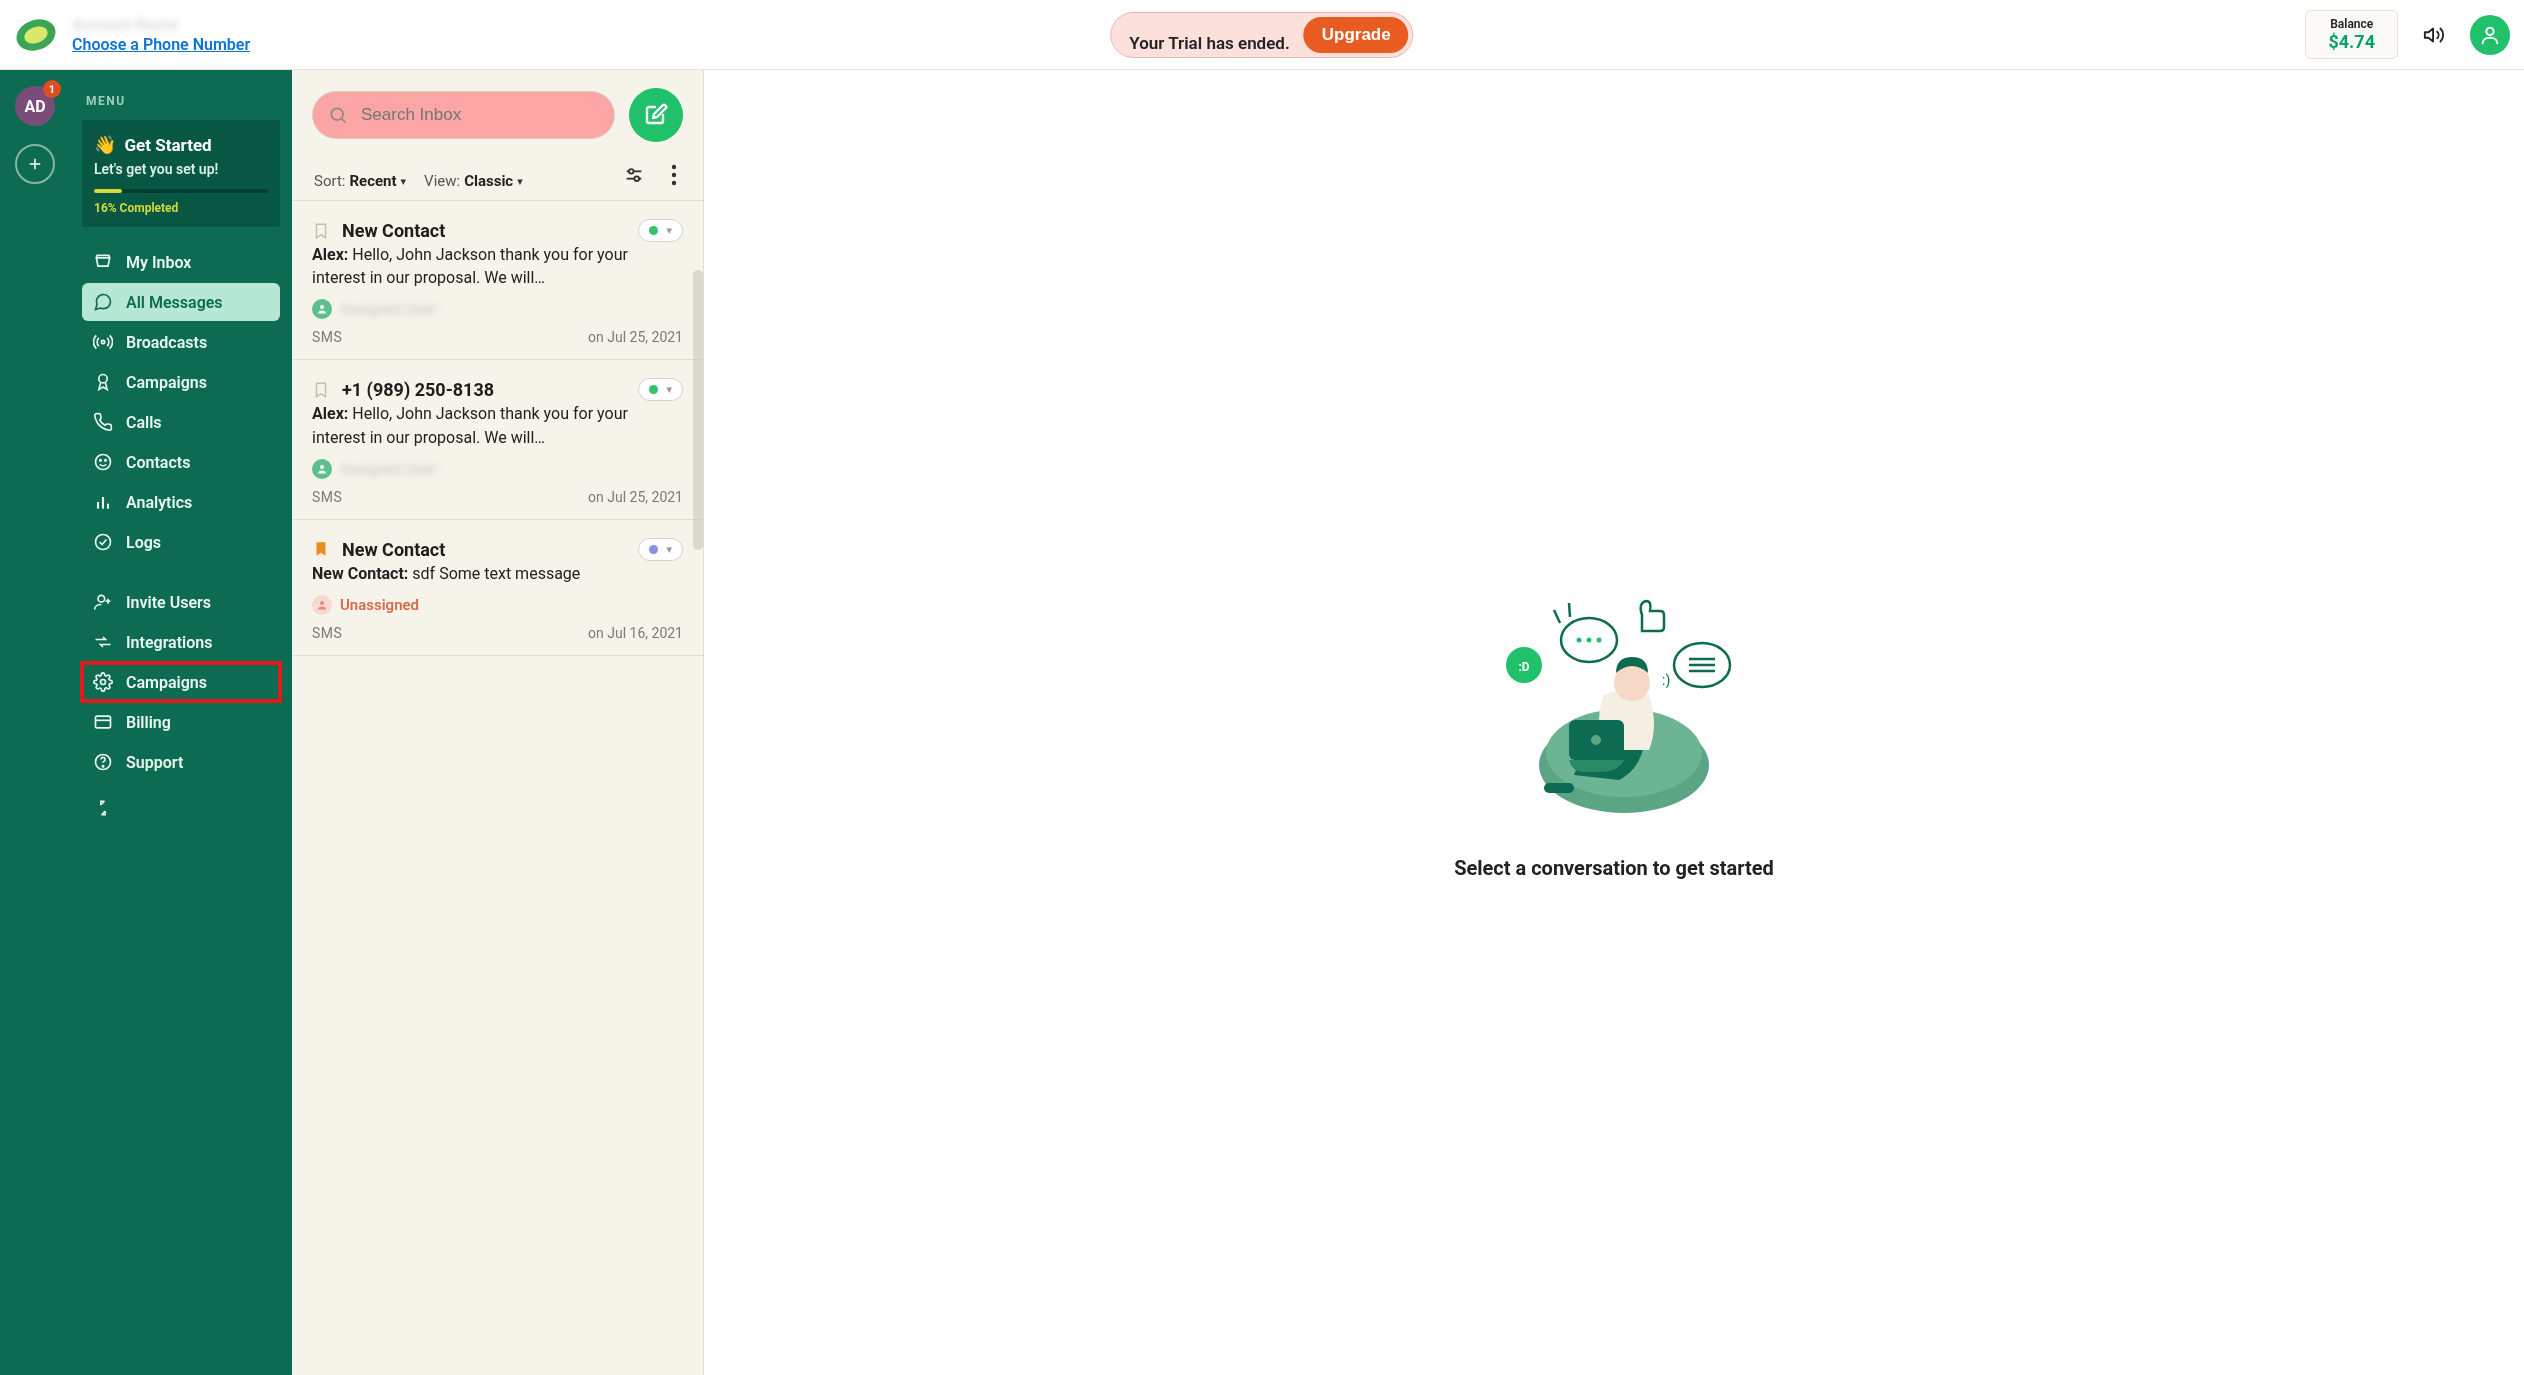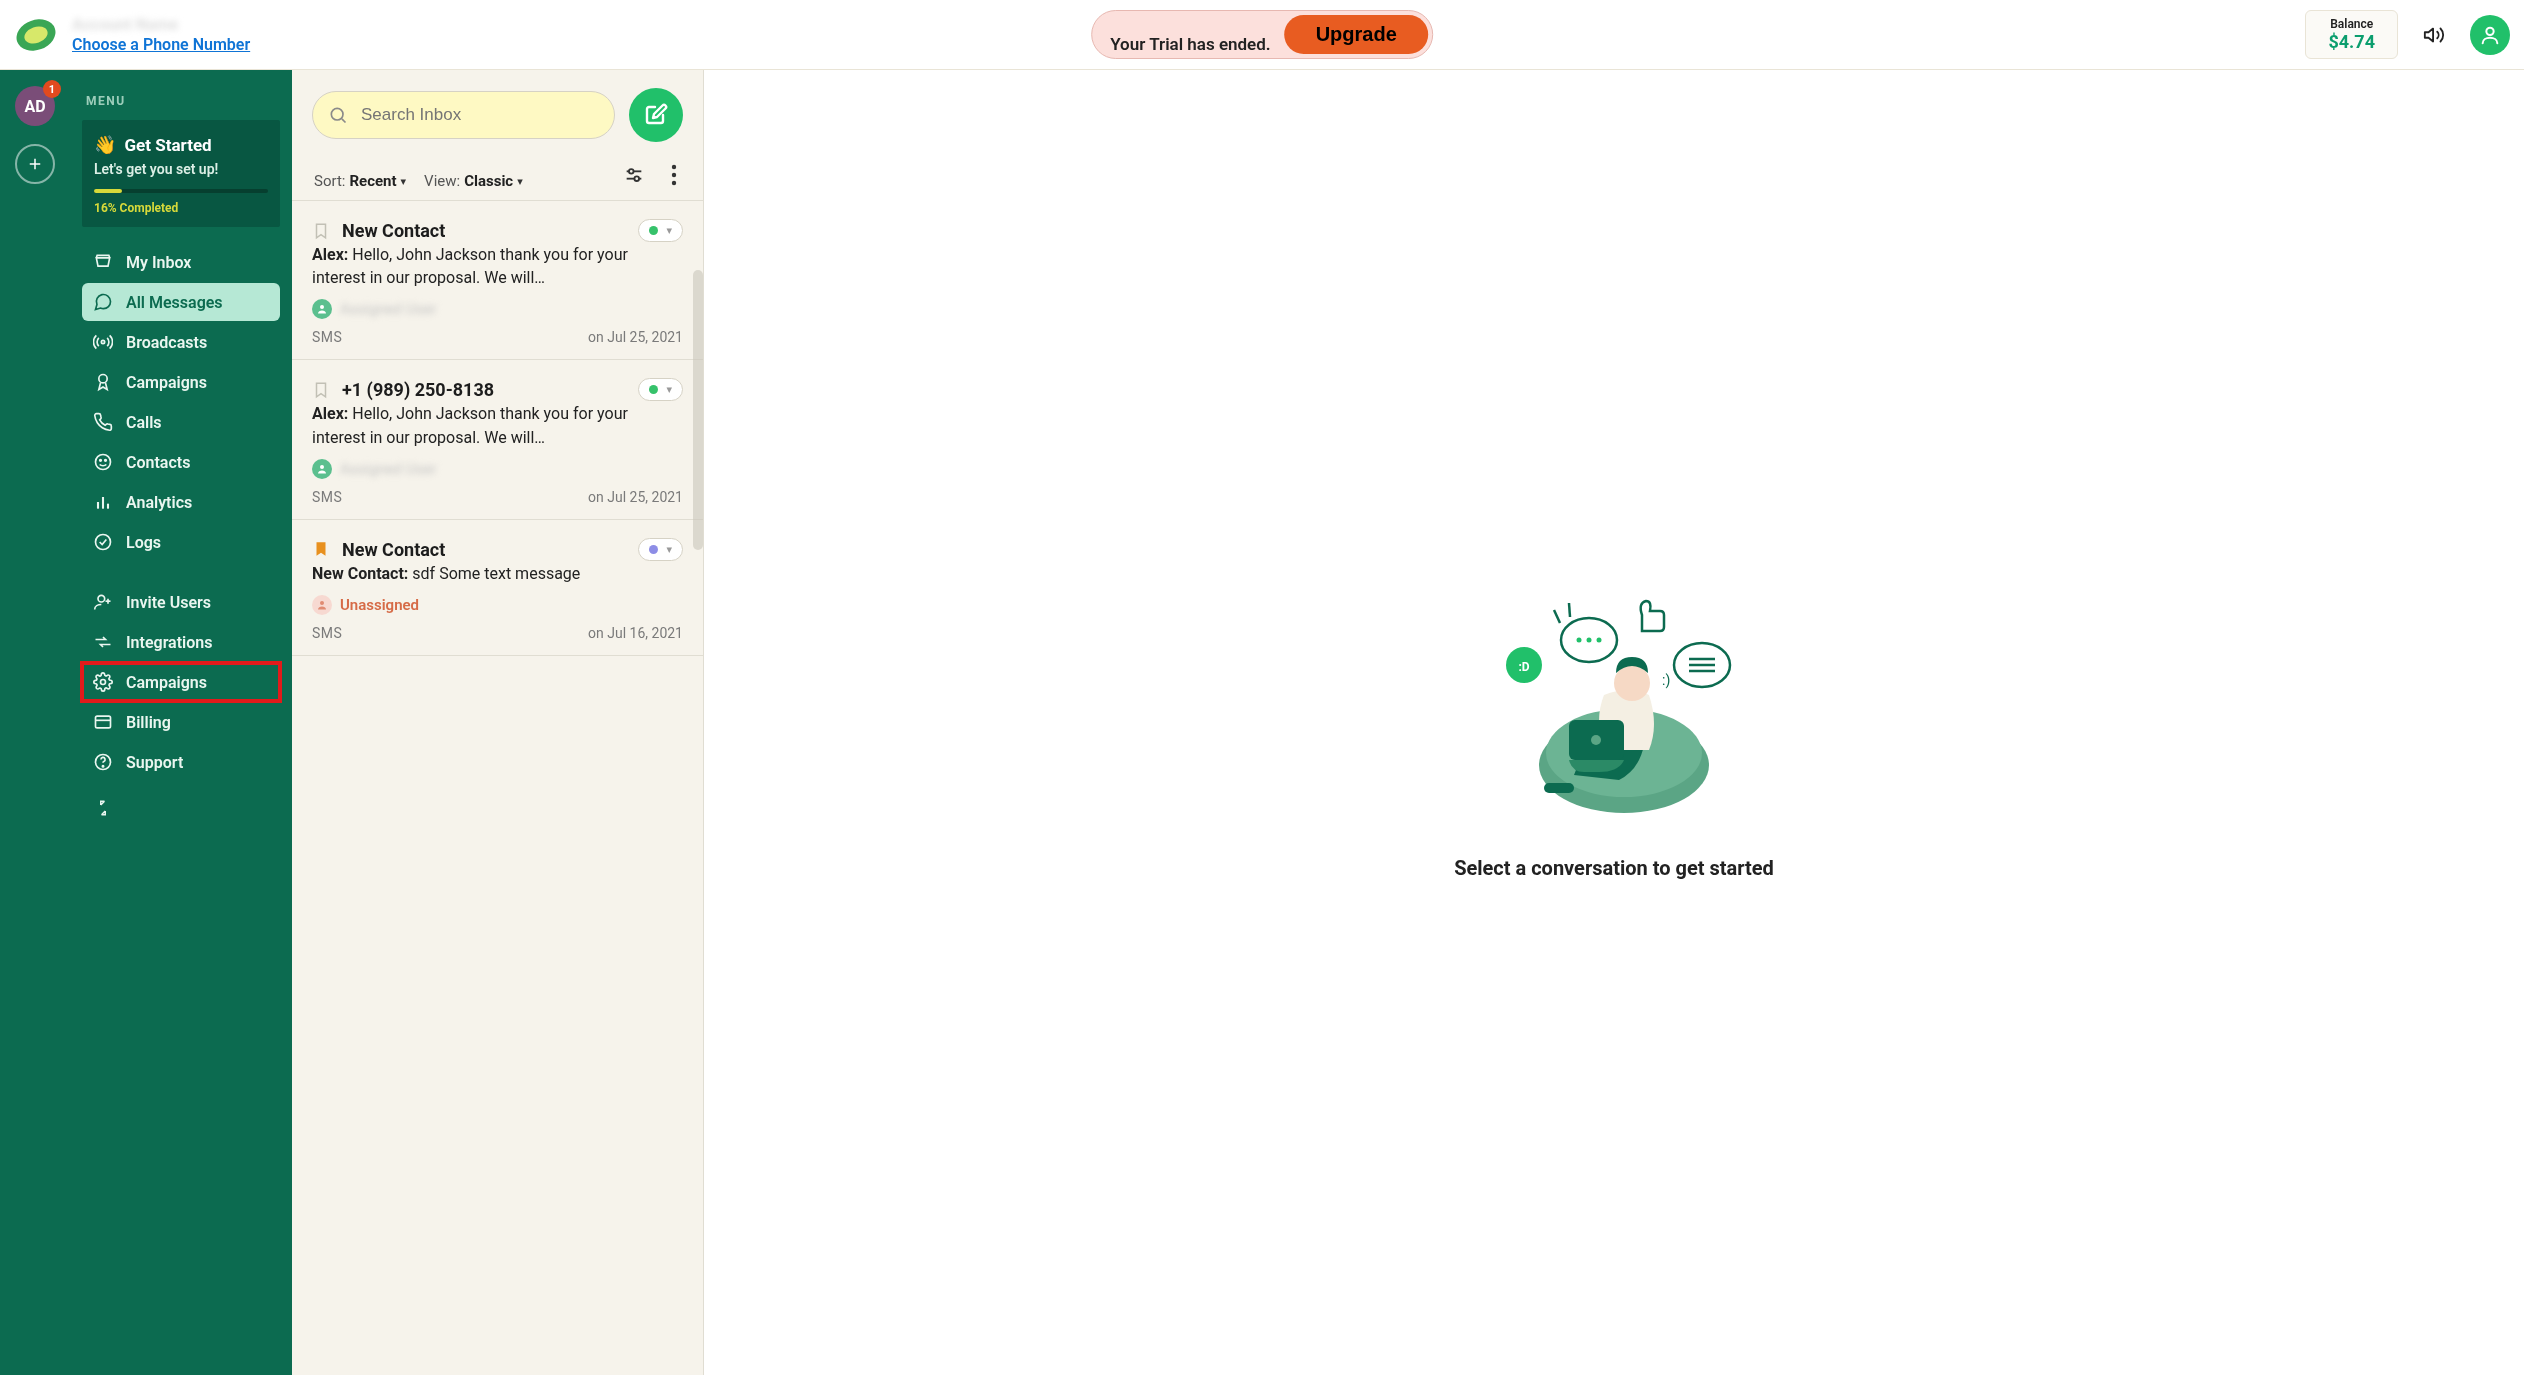--- a/index.html
+++ b/index.html
@@ -26,21 +26,21 @@
 
   
   .topbar { height:70px; border-bottom:1px solid var(--cream-border); display:flex; align-items:center; padding:0 14px; flex:0 0 auto; position:relative; }
   .logo { width:44px; height:44px; margin-right:14px; display:flex; align-items:center; justify-content:center; }
   .logo svg { width:44px; height:44px; }
   .account { display:flex; flex-direction:column; line-height:1.2; }
   .account .name { font-weight:700; font-size:16px; color:#dedede; filter: blur(3px); }
   .account .phone { font-size:16px; font-weight:600; color:var(--blue-link); cursor:pointer;text-decoration:underline; }
   .trial-pill { position:absolute; left:50%; transform:translateX(-50%); display:flex; align-items:flex-end; background:var(--pink-bg); border:1px solid #e7b8b1; border-radius:999px; padding:4px 4px 4px 18px; gap:14px; }
   .trial-pill .msg { font-size:17px; font-weight:600; color:#222; }
-  .trial-pill .btn { background:var(--orange); color:#000000; font-weight:700; font-size:20px; border-radius:999px; padding:8px 31px; cursor:pointer; border:none; }
+  .trial-pill .btn { background:var(--orange); color:#ffffff; font-weight:700; font-size:17px; border-radius:999px; padding:8px 18px; cursor:pointer; border:none; }
   .topbar-right { margin-left:auto; display:flex; align-items:center; gap:16px; }
   .balance-box { background:#fbfaf6; border:1px solid var(--cream-border); border-radius:6px; padding:6px 22px; text-align:center; }
   .balance-box .lbl { font-size:12px; font-weight:600; color:#222; }
   .balance-box .amt { font-size:18px; font-weight:700; color:var(--green-text); }
   .icon-btn-round { width:40px; height:40px; border-radius:50%; display:flex; align-items:center; justify-content:center; cursor:pointer; }
   .icon-btn-round.plain { background:#fff; }
   .icon-btn-round.green { background:var(--green-accent); color:#fff; }
 
   
   .main { flex:1 1 auto; display:flex; min-height:0; }
@@ -66,21 +66,21 @@
   .nav-item.active { background:var(--green-light); color:var(--green-dark); }
   .nav-item .ico { width:22px; height:22px; display:flex; align-items:center; justify-content:center; flex:0 0 auto; }
   .nav-item.highlighted { outline:4px solid var(--red-frame); outline-offset:-2px; border-radius:0; }
   .nav-spacer { height:18px; }
 
   
   .inbox { width:412px; background:var(--cream); border-right:1px solid #e0ddd2; flex:0 0 auto; display:flex; flex-direction:column; position:relative; }
   .inbox-head { padding:18px 20px 10px; }
   .search-row { display:flex; gap:14px; align-items:center; }
   .search { flex:1; position:relative; }
-  .search input { width:100%; height:48px; border-radius:999px; border:1px solid #d6d2c5; background:#fef9c3; padding:0 18px 0 48px; font-size:17px; color:#555; outline:none; }
+  .search input { width:100%; height:48px; border-radius:999px; border:1px solid #d6d2c5; background:#fca5a5; padding:0 18px 0 48px; font-size:17px; color:#555; outline:none; }
   .search .mag { position:absolute; left:16px; top:50%; transform:translateY(-50%); color:#8a8a8a; }
   .compose-btn { width:54px; height:54px; border-radius:50%; background:var(--green-accent); color:#fff; display:flex; align-items:center; justify-content:center; cursor:pointer; flex:0 0 auto; }
   .filter-row { display:flex; align-items:flex-end; gap:18px; margin-top:18px; padding:0 2px; font-size:15px; color:#222; }
   .filter-row .grp { cursor:pointer; display:flex; align-items:center; gap:4px; }
   .filter-row .lbl { color:#555; }
   .filter-row .val { font-weight:700; }
   .filter-row .spacer { flex:1; }
   .filter-row .icon-btn { cursor:pointer; color:#333; padding:4px; }
   .inbox-list { flex:1; overflow-y:auto; border-top:1px solid #e0ddd2; }
   .thread { padding:18px 20px 14px 20px; border-bottom:1px solid #e0ddd2; cursor:pointer; position:relative; }

